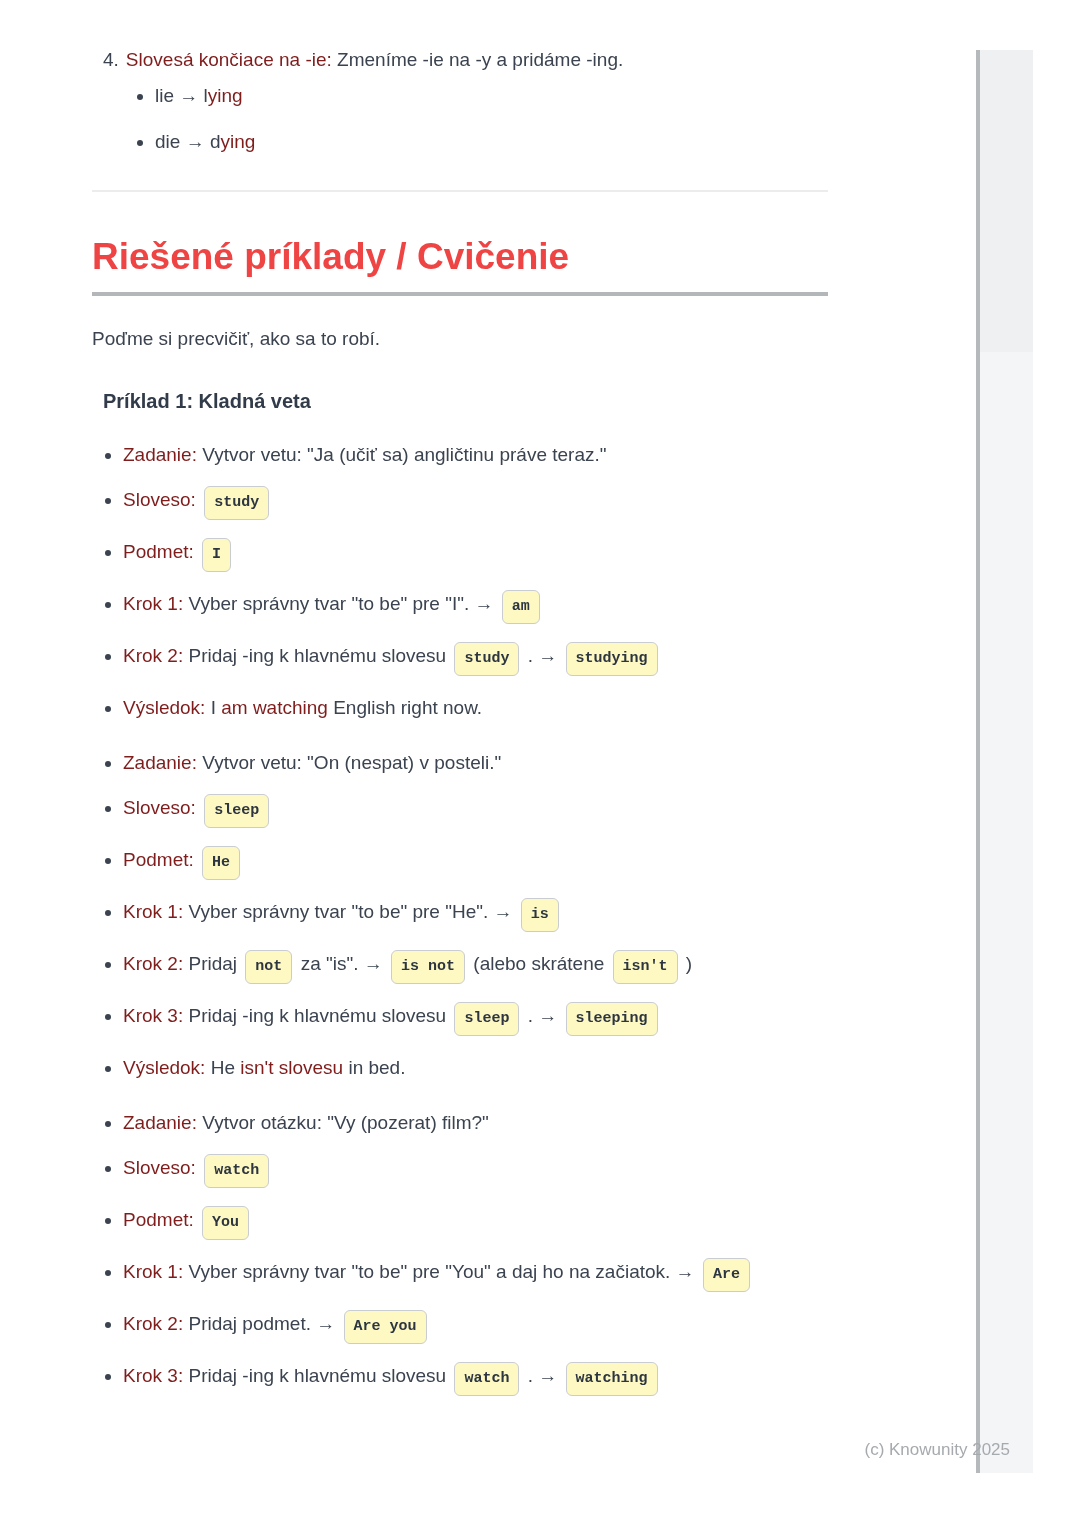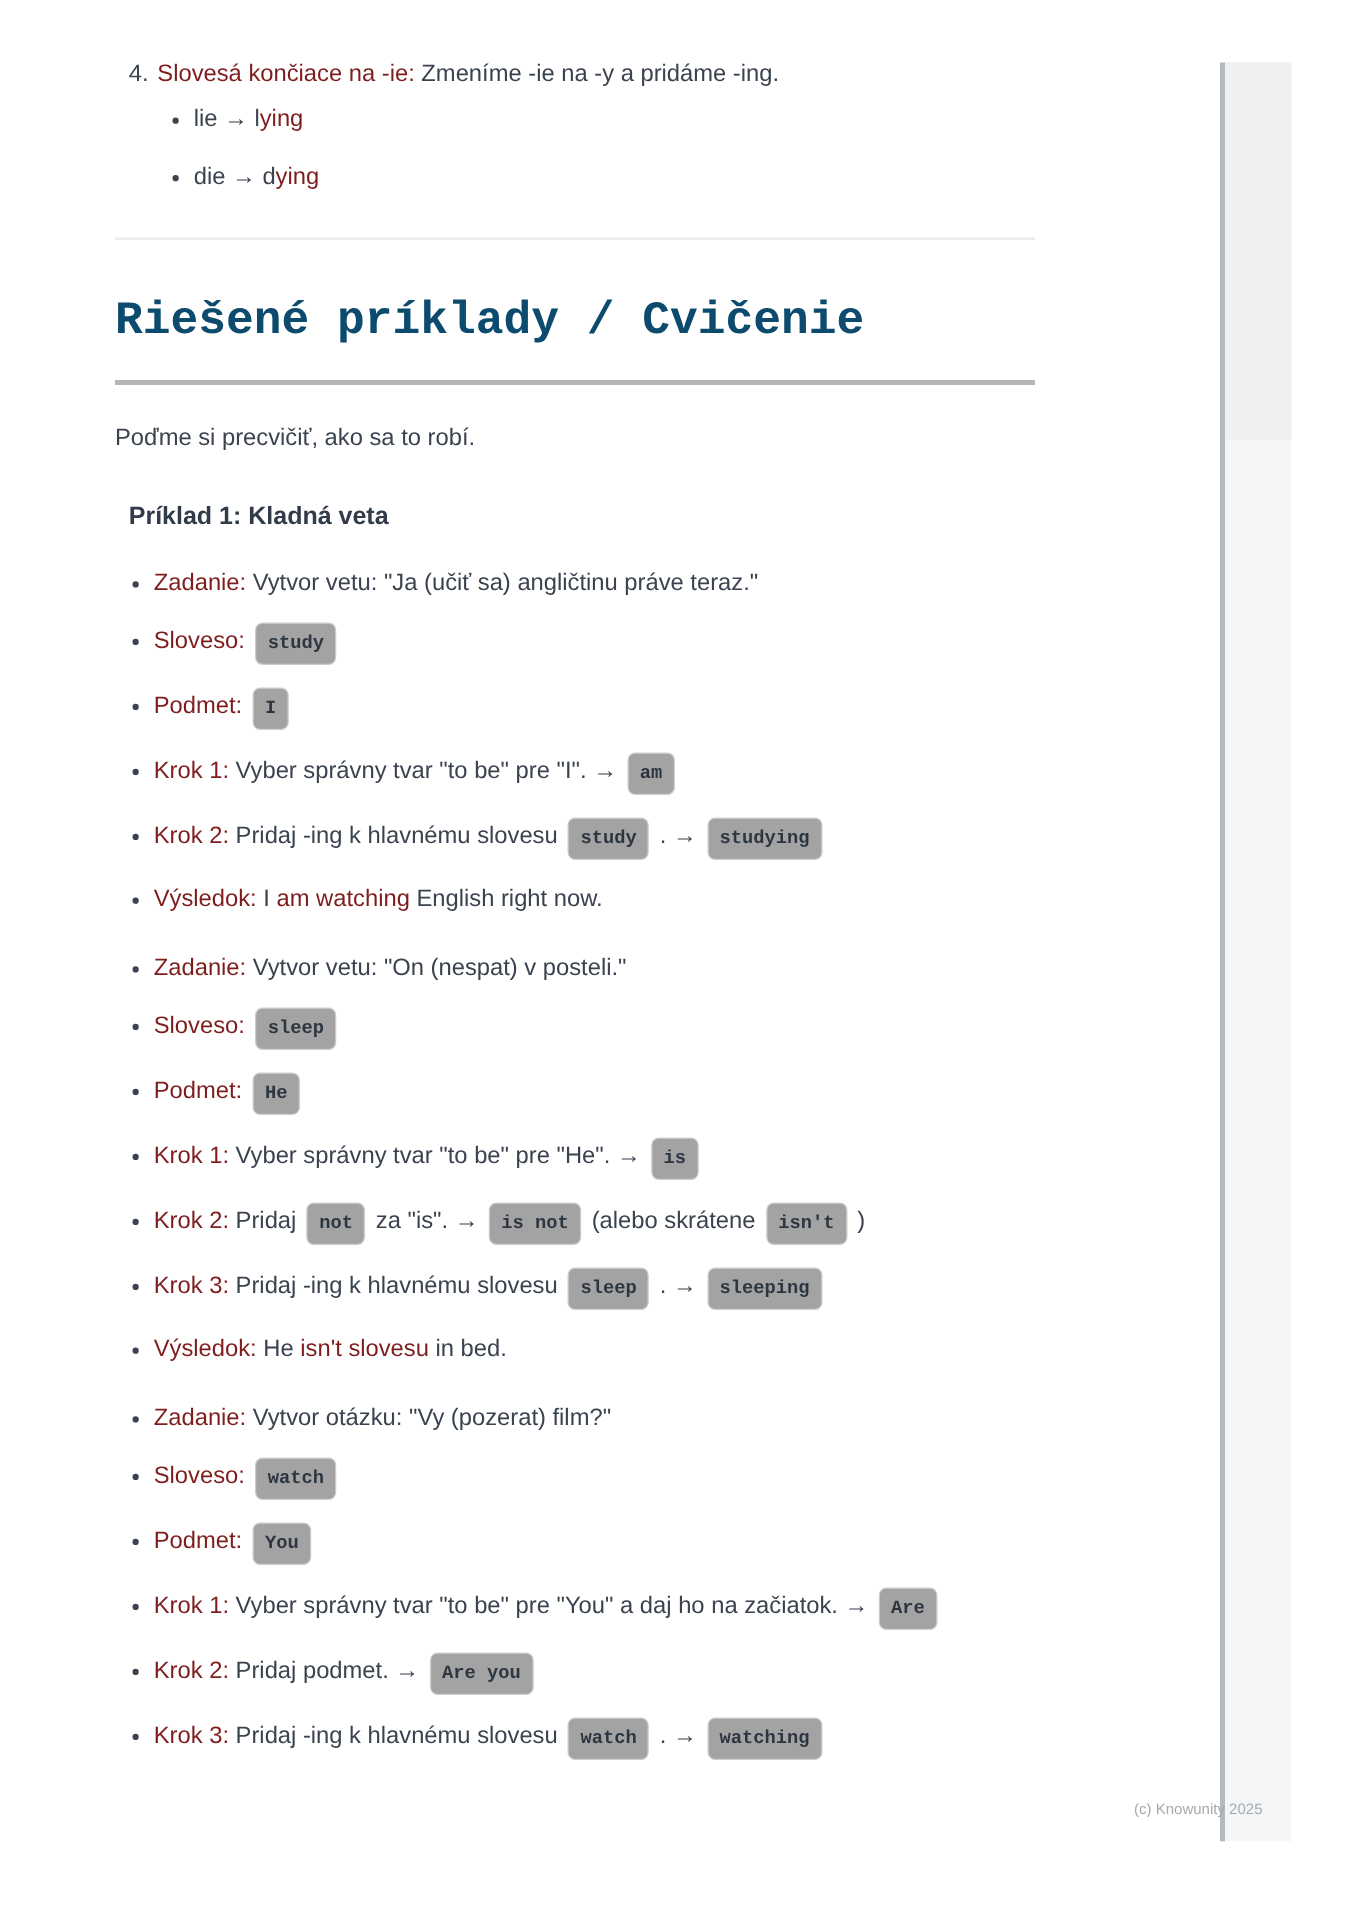--- a/index.html
+++ b/index.html
@@ -14,36 +14,36 @@
   .item4 .num{margin-right:7px;}
   .bseg,.lbl{font-weight:400;color:#7f1d1d;}
 
   ul.sub{list-style:disc;margin:12px 0 0 0;padding-left:63px;}
   ul.sub li{margin-bottom:22px;font-size:19px;line-height:24px;}
 
   hr.rule{border:none;border-top:2px solid #ebecee;margin:36px 0 0 0;}
 
   h1.heading{
     margin:42px 0 0 0;font-size:37px;line-height:46px;font-weight:700;
-    color:#0c4a6e;padding-bottom:24px;border-bottom:4px solid #b4b7ba;font-family:Liberation Mono, monospace;
+    color:#ef4444;padding-bottom:12px;border-bottom:4px solid #b4b7ba;
   }
   p.intro{margin:30px 0 0 0;font-size:19px;line-height:25px;}
 
   h3.extitle{margin:38px 0 0 11px;font-size:20px;line-height:24px;font-weight:700;color:#313b49;}
   ul.blist{list-style:disc;margin:28px 0 20px 0;padding-left:31px;}
   ul.blist li{margin-bottom:18px;font-size:19px;line-height:27px;}
 
   .chip{
     display:inline-block;font-family:"Liberation Mono",monospace;font-size:15px;
-    font-weight:700;color:#2d3640;background:#a3a3a3;border:1px solid #c9cdd1;
+    font-weight:700;color:#2d3640;background:#fef9c3;border:1px solid #c9cdd1;
     border-radius:6px;padding:2px 9px 3px 9px;margin:0 3px;white-space:pre;
   }
 
   .copyright{
-    position:absolute;top:1440px;right:70px;font-size:12px;color:#a6aaae;z-index:5;
+    position:absolute;top:1440px;right:70px;font-size:17px;color:#a6aaae;z-index:5;
   }
   .side-panel{
     position:absolute;left:976px;top:50px;width:53px;height:1423px;
     background:#f4f5f7;border-left:4px solid #b6b9bc;z-index:2;
   }
   .side-thumb{position:absolute;top:0;left:0;right:0;height:302px;background:#eef0f2;}
 </style>
 </head>
 <body>
 

